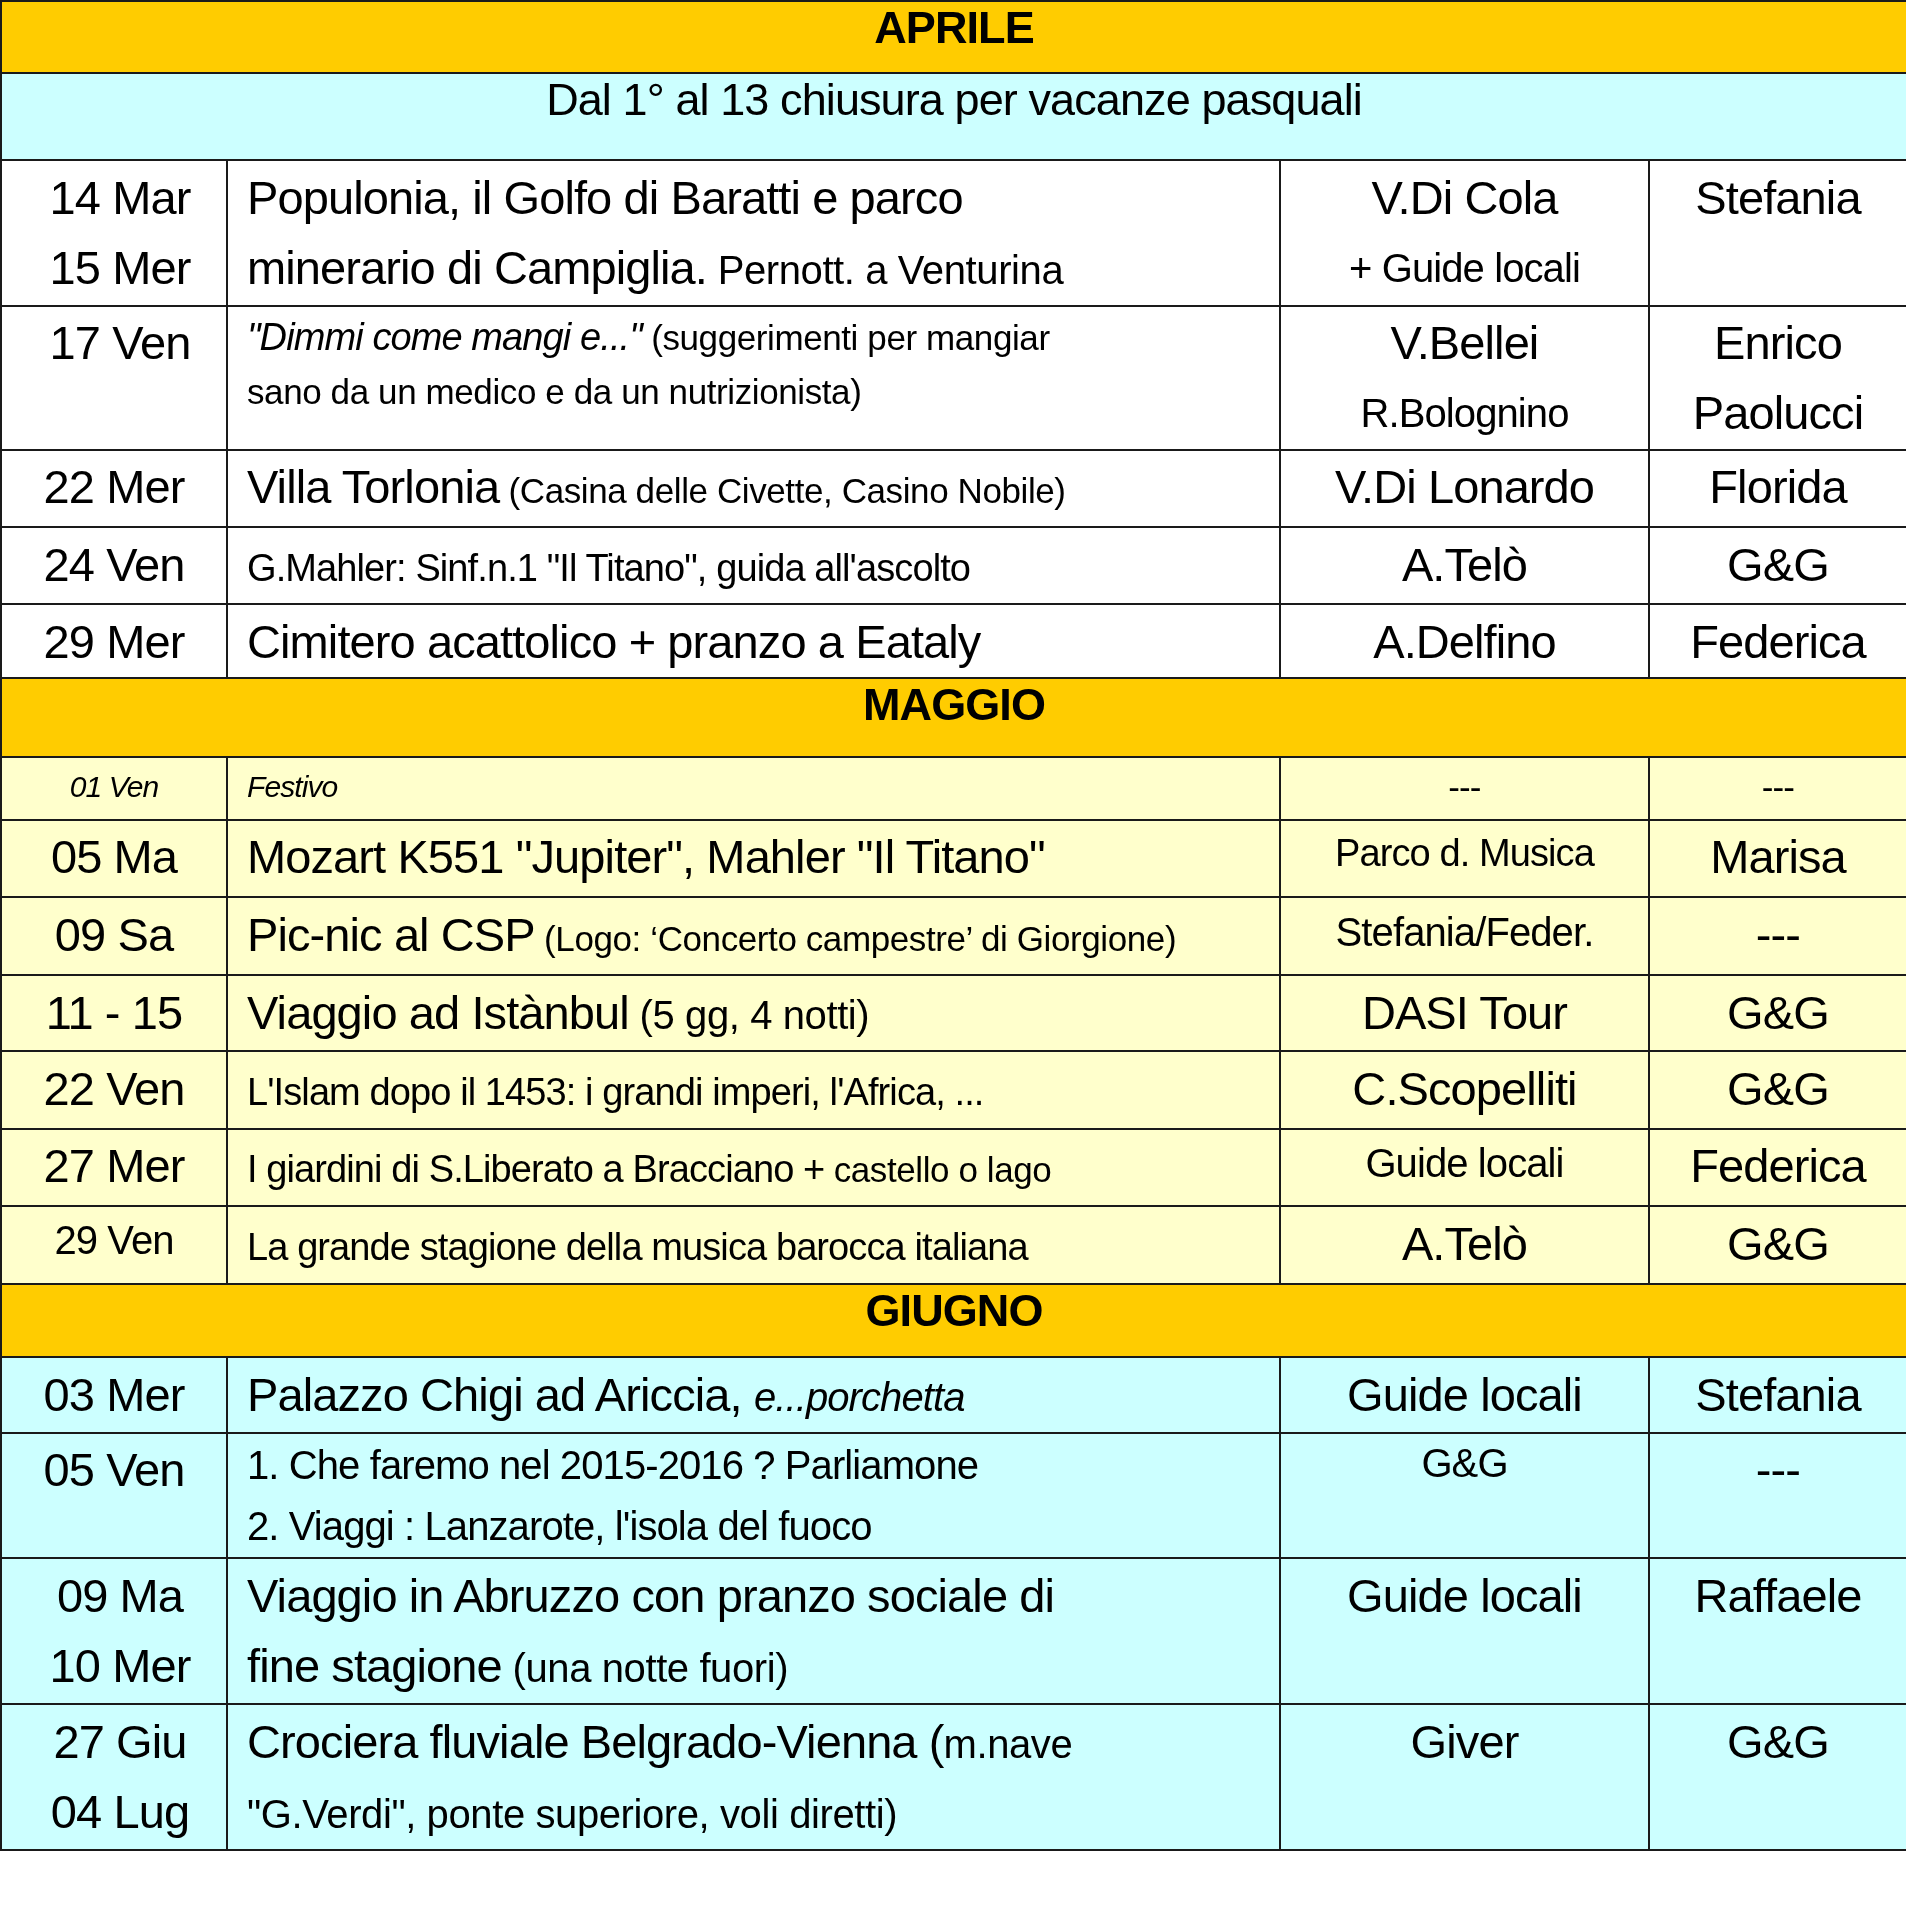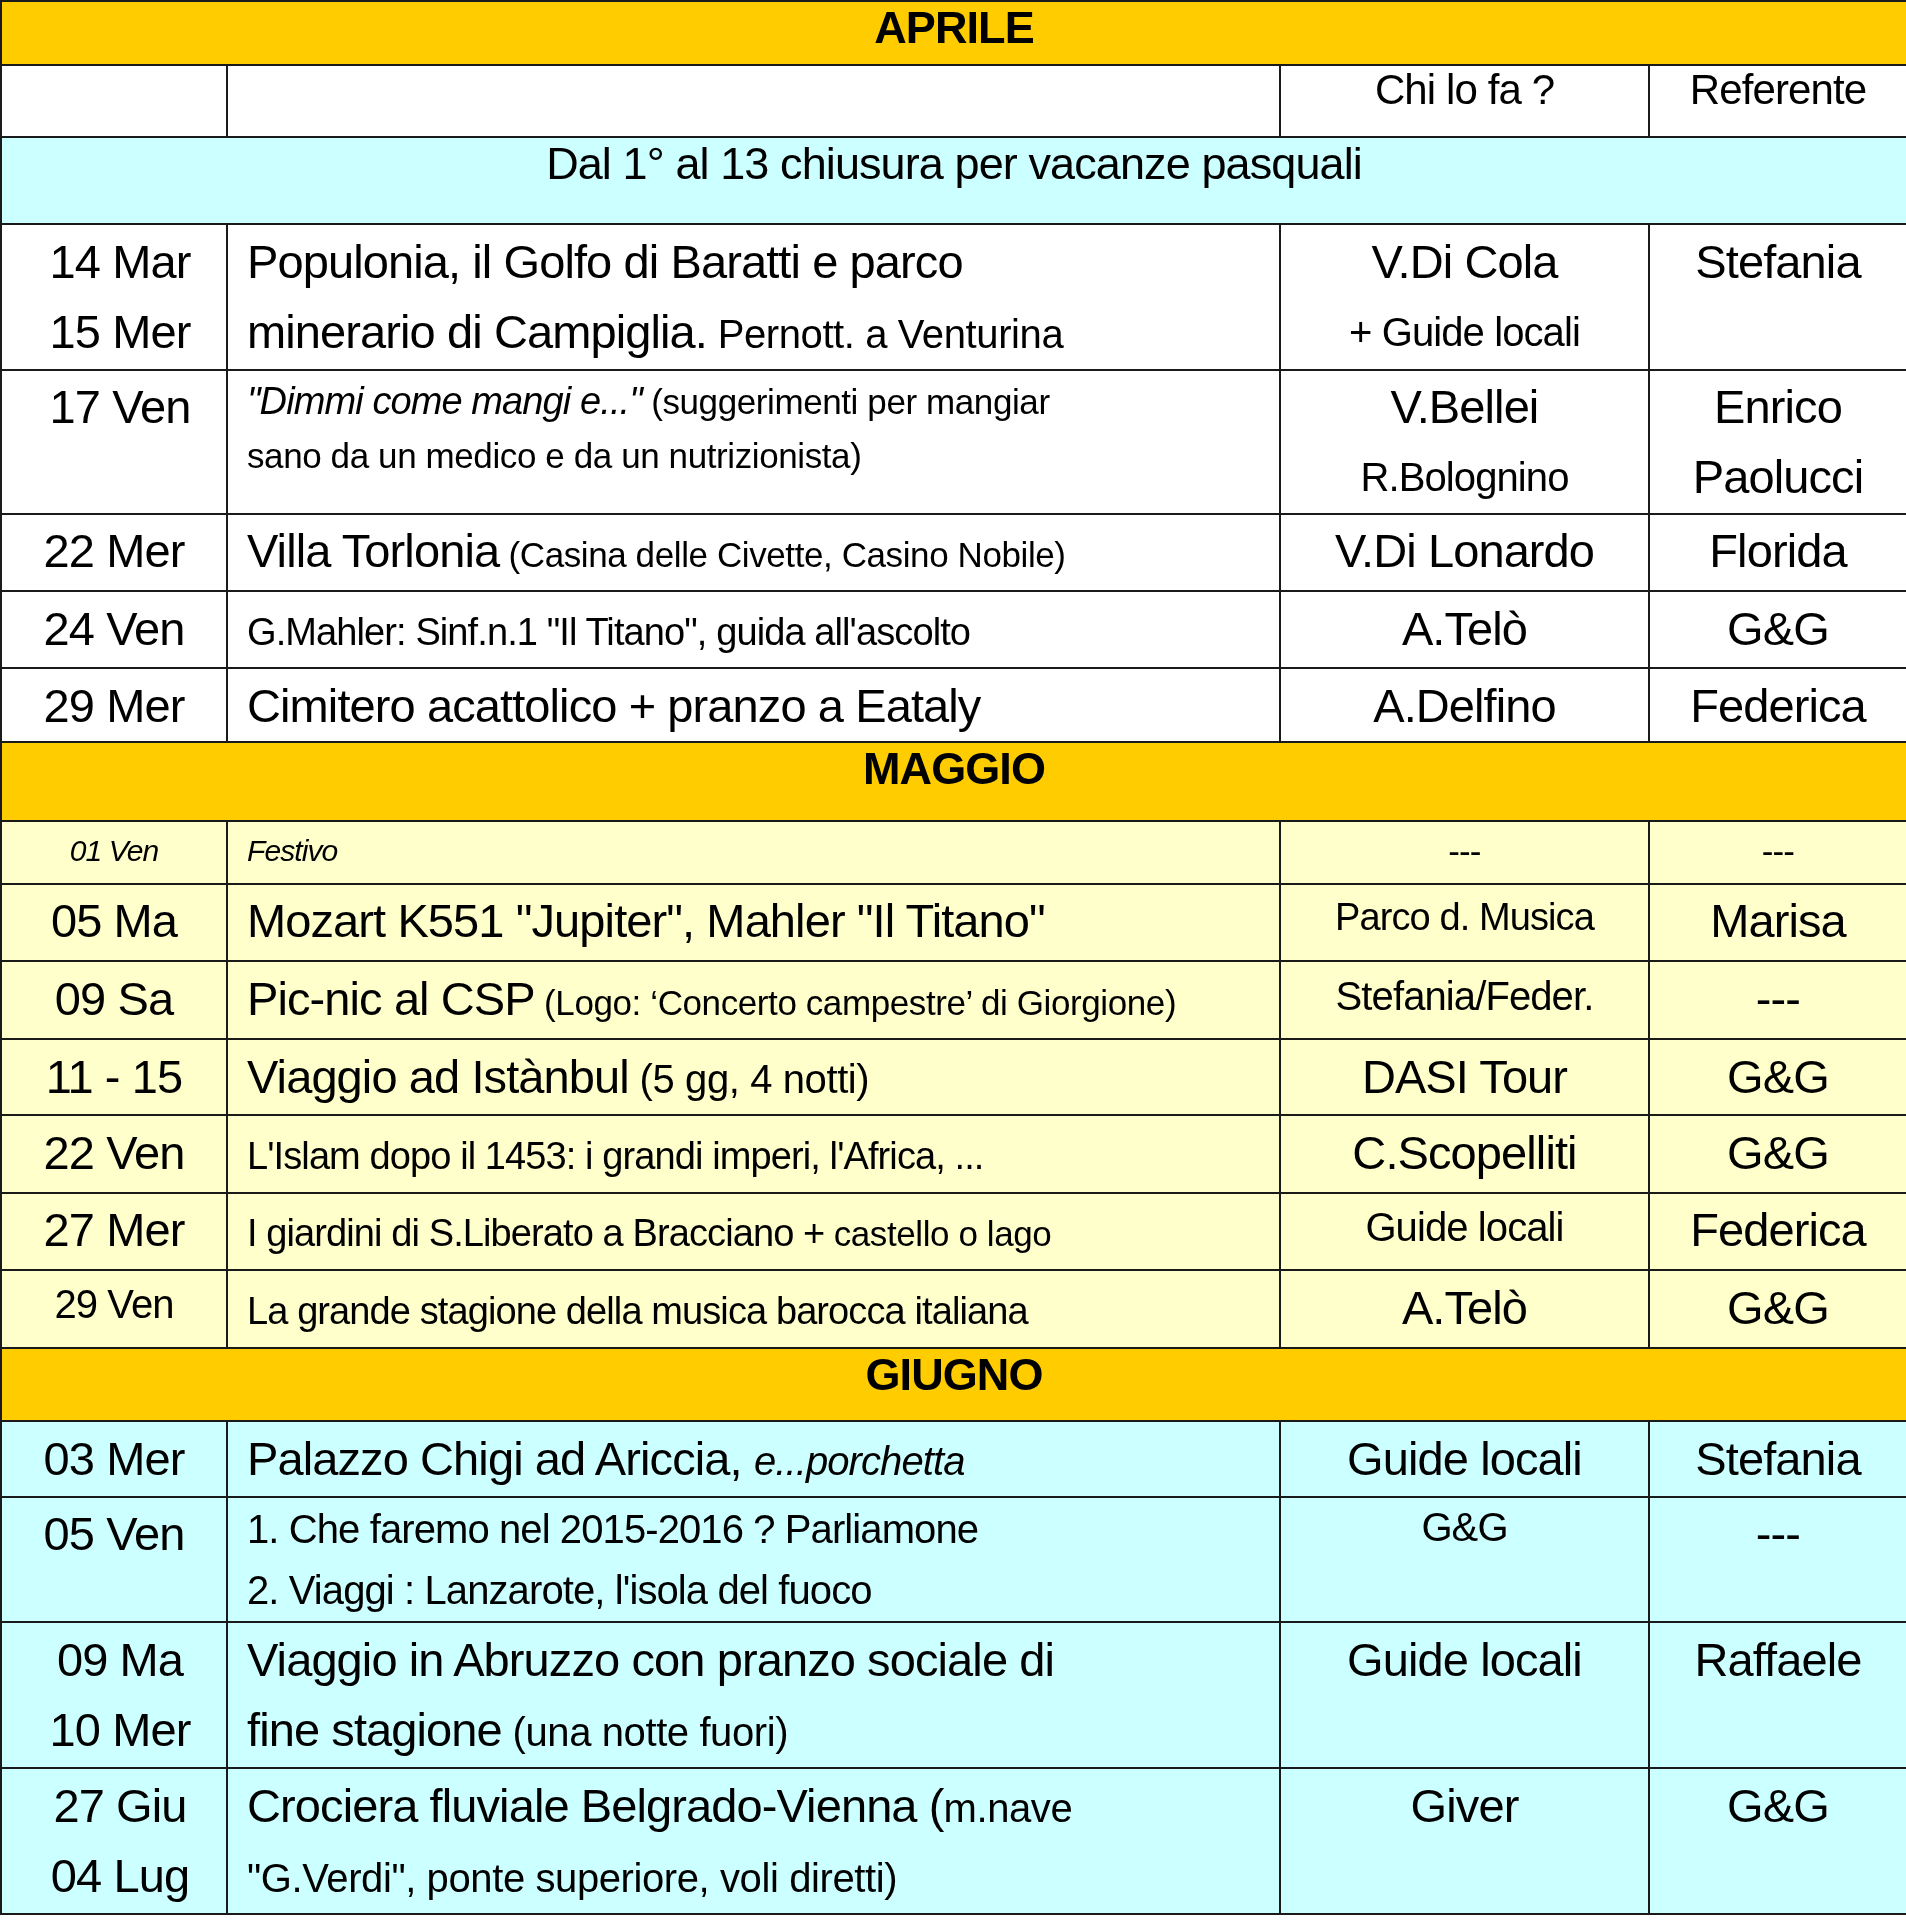--- a/index.html
+++ b/index.html
@@ -35,28 +35,22 @@
 
 <table class="sched">
   <colgroup>
     <col class="c-date">
       <col class="c-desc">
       <col class="c-who">
       <col class="c-ref">
   </colgroup>
   <tbody>
 
-    <tr class="month" style="height:64px">
+    <tr class="month" style="height:72px">
       <td colspan="4">APRILE</td>
-    </tr>
-    <tr class="hdr" style="height:72px">
-      <td></td>
-      <td></td>
-      <td>Chi lo fa ?</td>
-      <td>Referente</td>
     </tr>
     <tr class="note" style="height:87px">
       <td colspan="4">Dal 1° al 13 chiusura per vacanze pasquali</td>
     </tr>
 
     <tr class="white" style="height:143px">
       <td class="date">
         <span class="line">14 Mar</span>
         <span class="line">15 Mer</span>
       </td>

